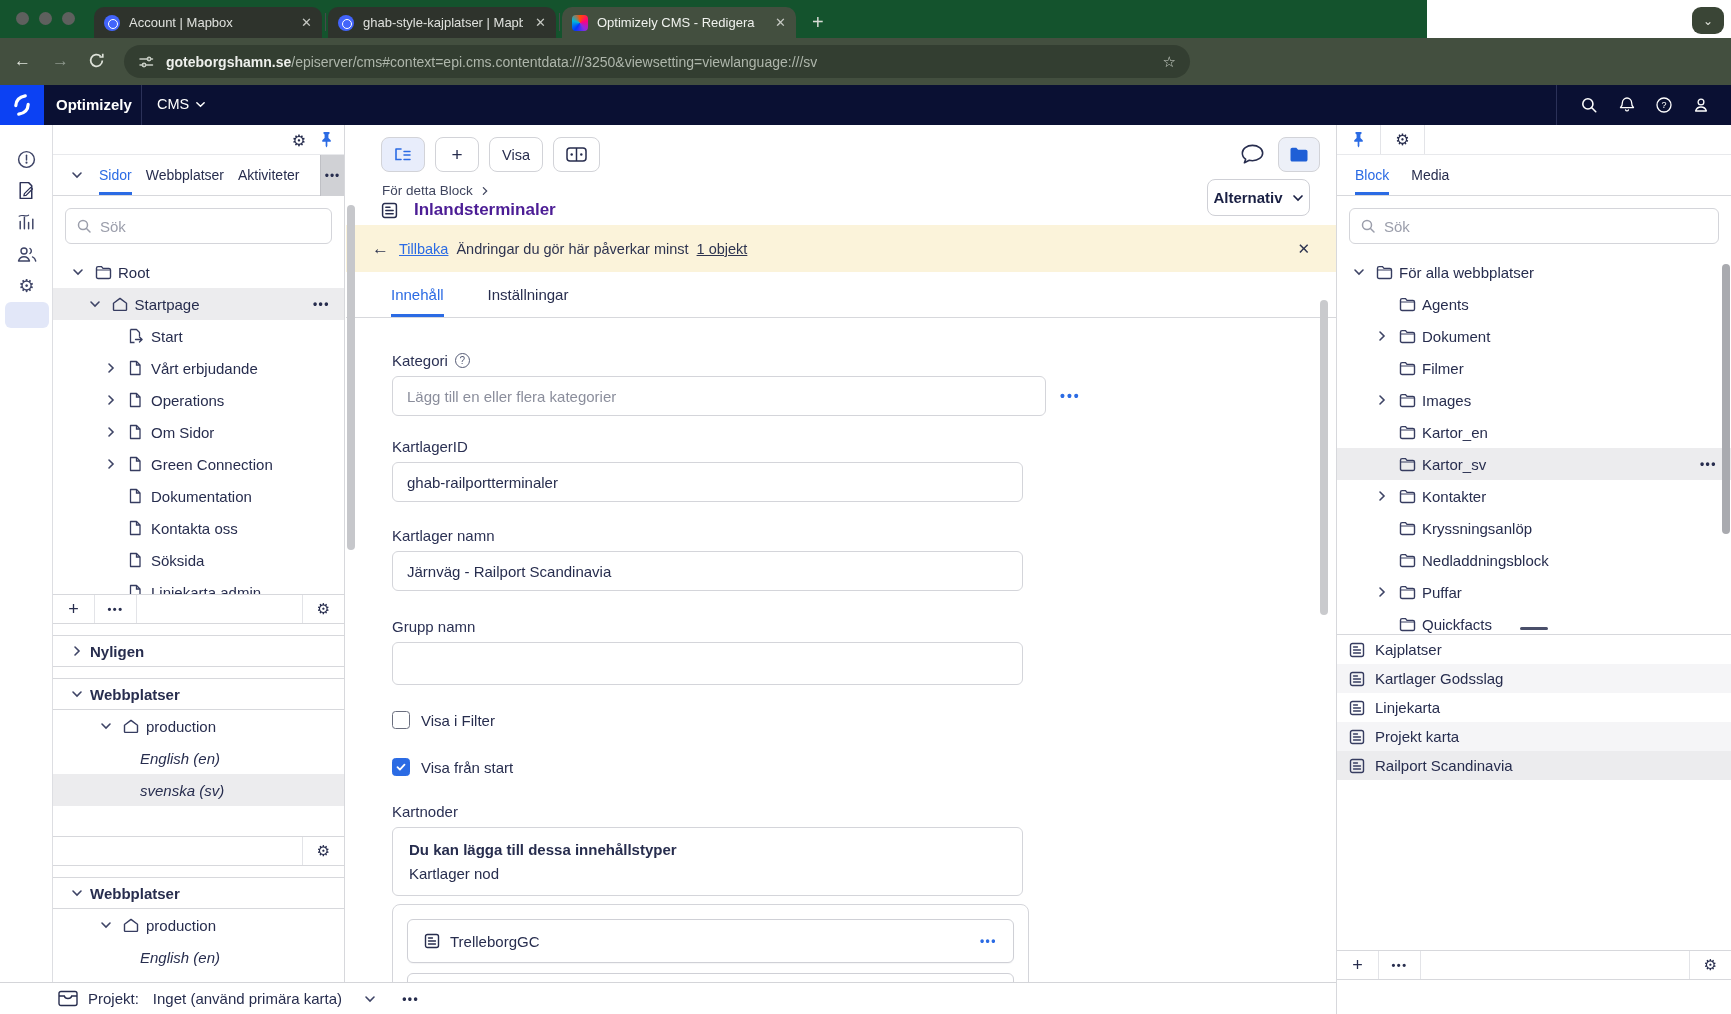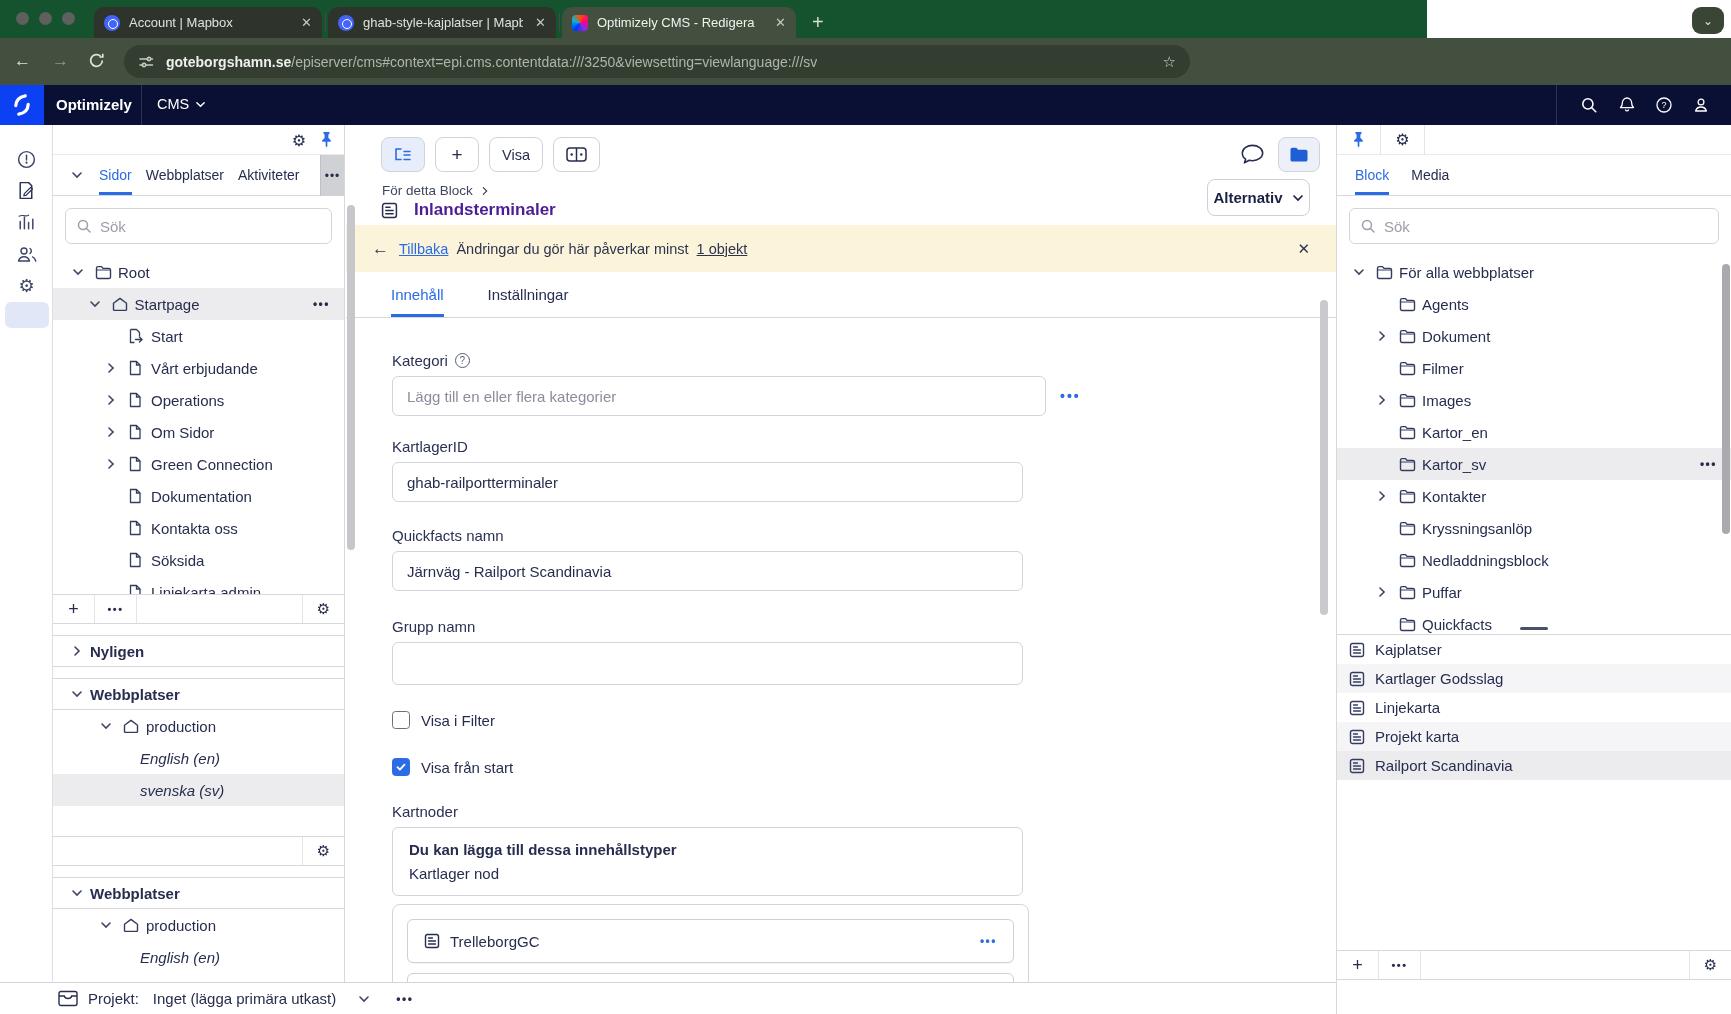--- a/index.html
+++ b/index.html
@@ -610,21 +610,21 @@
       </div>
       <div class="inrow">
         <input class="finput" style="width: 654px;" placeholder="Lägg till en eller flera kategorier">
         <span class="bdots">•••</span>
       </div>
       <div class="flabel" style="margin-top:22px">
         <span>KartlagerID</span>
       </div>
       <input class="finput" style="width: 631px;" value="ghab-railportterminaler">
       <div class="flabel" style="margin-top:25px">
-        <span>Quickfacts namn</span>
+        <span>Kartlager namn</span>
       </div>
       <input class="finput" style="width: 631px;" value="Järnväg - Railport Scandinavia">
       <div class="flabel" style="margin-top:27px">
         <span>Grupp namn</span>
       </div>
       <input class="finput" style="width: 631px; height: 43px;" value="">
       <div class="cbrow" style="margin-top:26px">
         <span class="cbox"></span>
         <span>Visa i Filter</span>
       </div>
@@ -879,21 +879,21 @@
   </div>
 
   <div id="bottombar">
     <span>
       <svg width="20" height="17" viewBox="0 0 20 16" fill="none" stroke="#272d4e" stroke-width="1.4">
           <rect x="1" y="1" width="18" height="14" rx="2"></rect>
           <path d="M1 5.5h5.3c.3 1.5 1.7 2.5 3.7 2.5s3.4-1 3.7-2.5H19"></path>
         </svg>
     </span>
     <span>Projekt:</span>
-    <span class="val">Inget (lägga primära utkast)</span>
+    <span class="val">Inget (använd primära karta)</span>
     <span class="chev">
       <svg width="12" height="12" viewBox="0 0 12 12">
           <path d="M2 4l4 4 4-4" fill="none" stroke="currentColor" stroke-width="1.6" stroke-linecap="round"></path>
         </svg>
     </span>
     <span class="dots">•••</span>
   </div>
 
   <div class="vthumb" style="left:347px;top:205px;height:345px;background:#c6c7cb"></div>
   <div class="vthumb" style="left:1320px;top:300px;height:315px;background:#c9cacd"></div>

